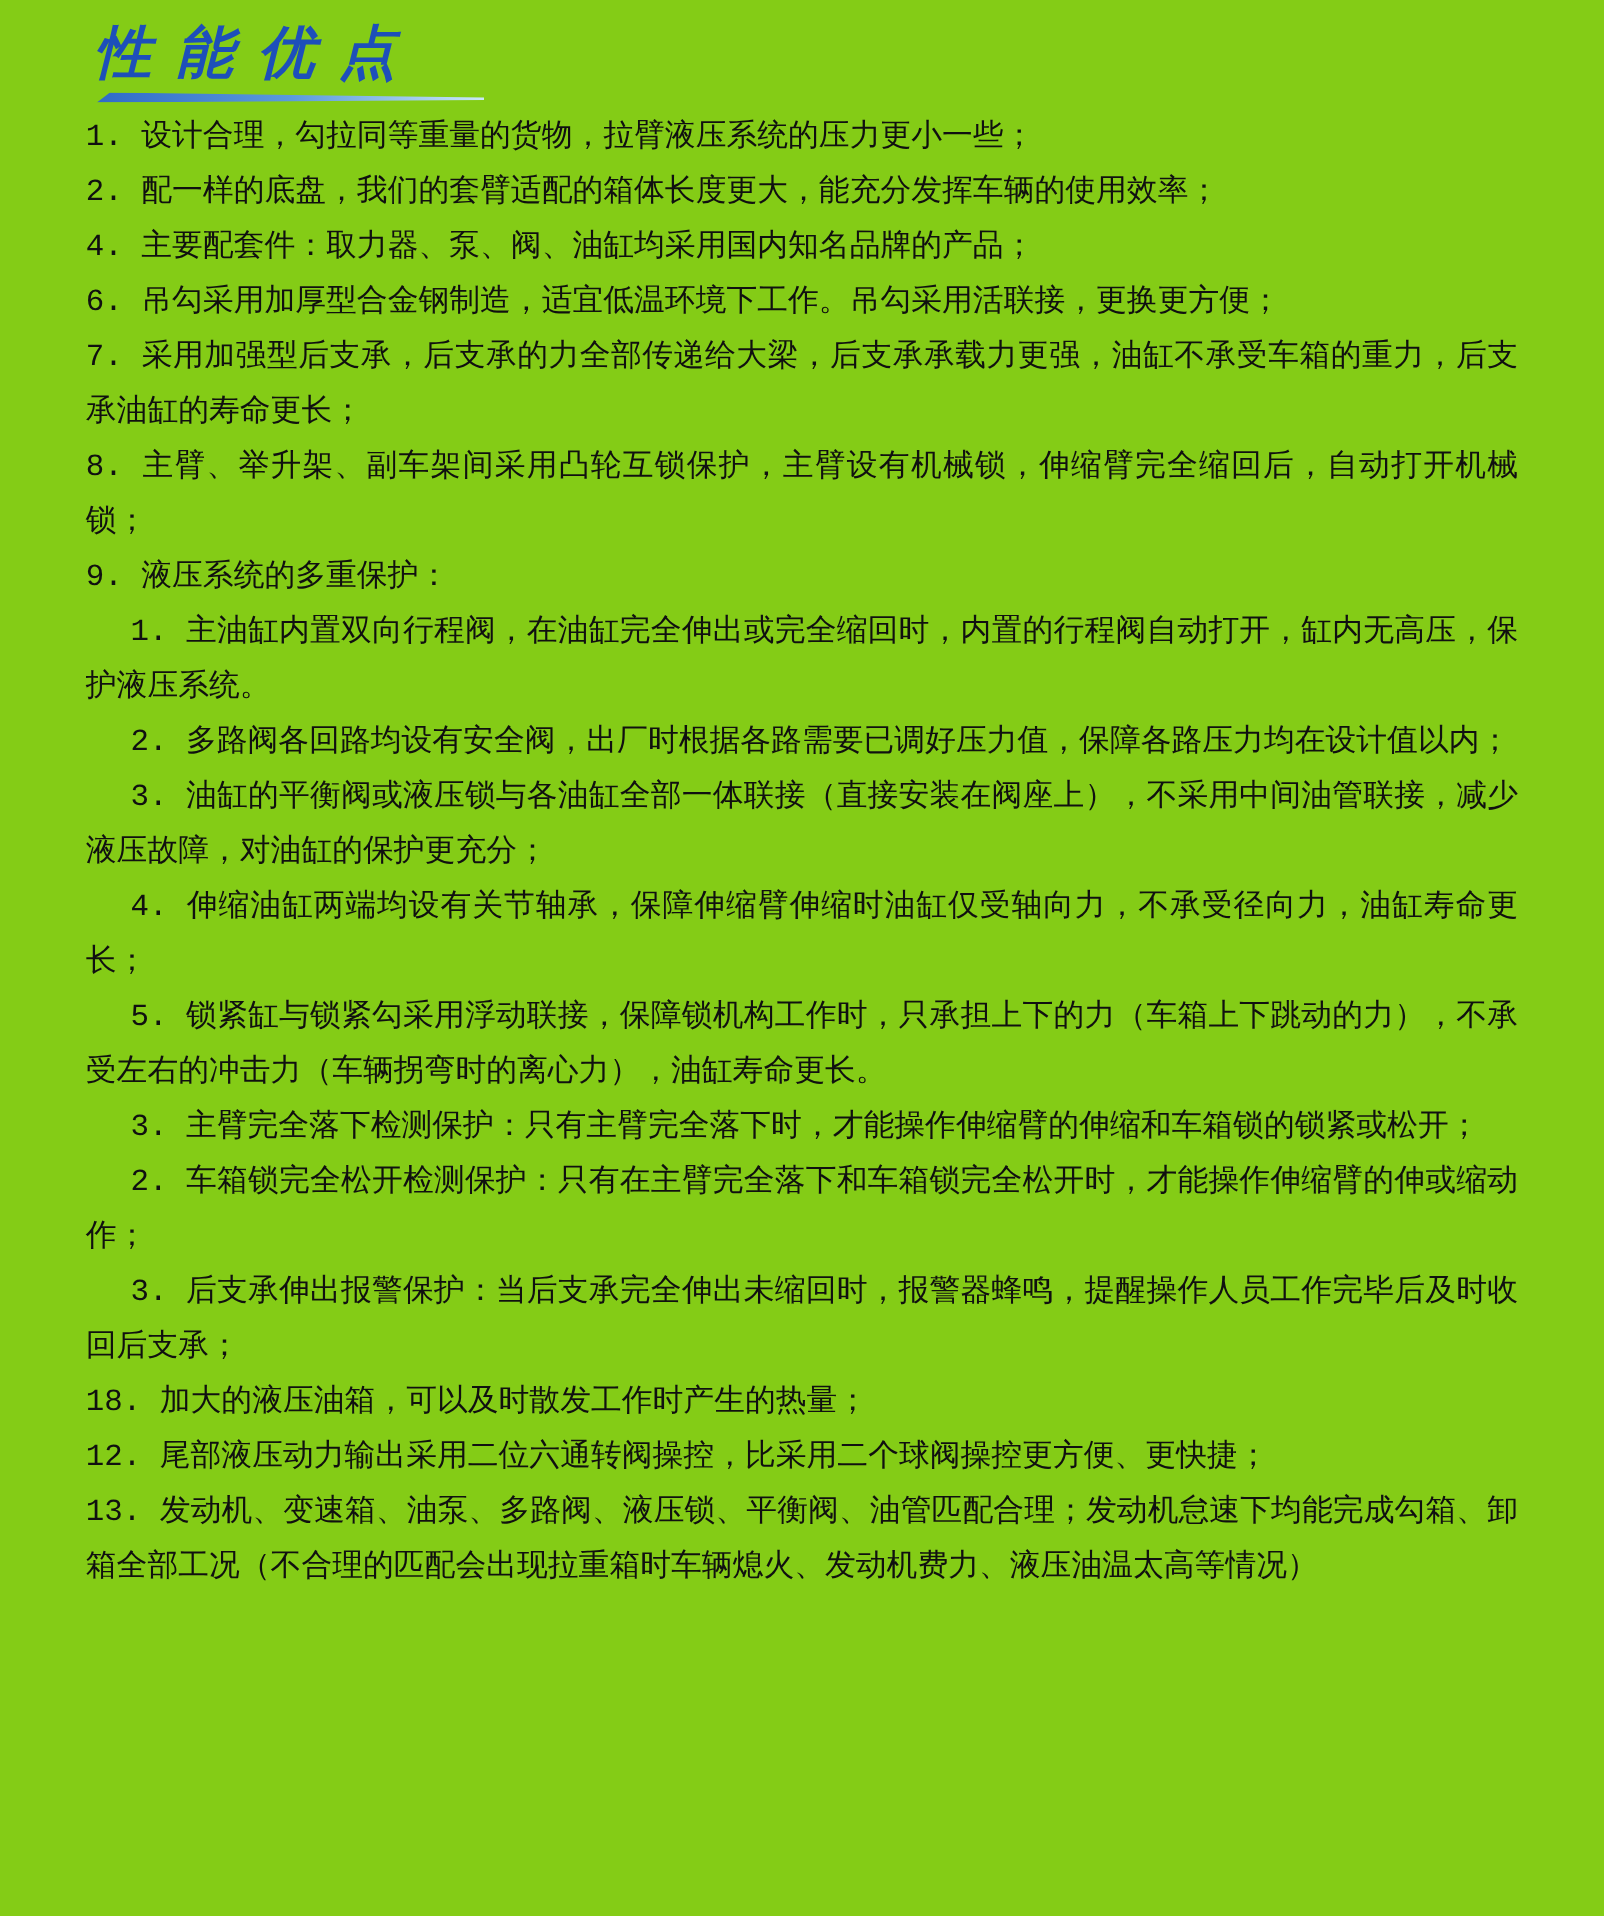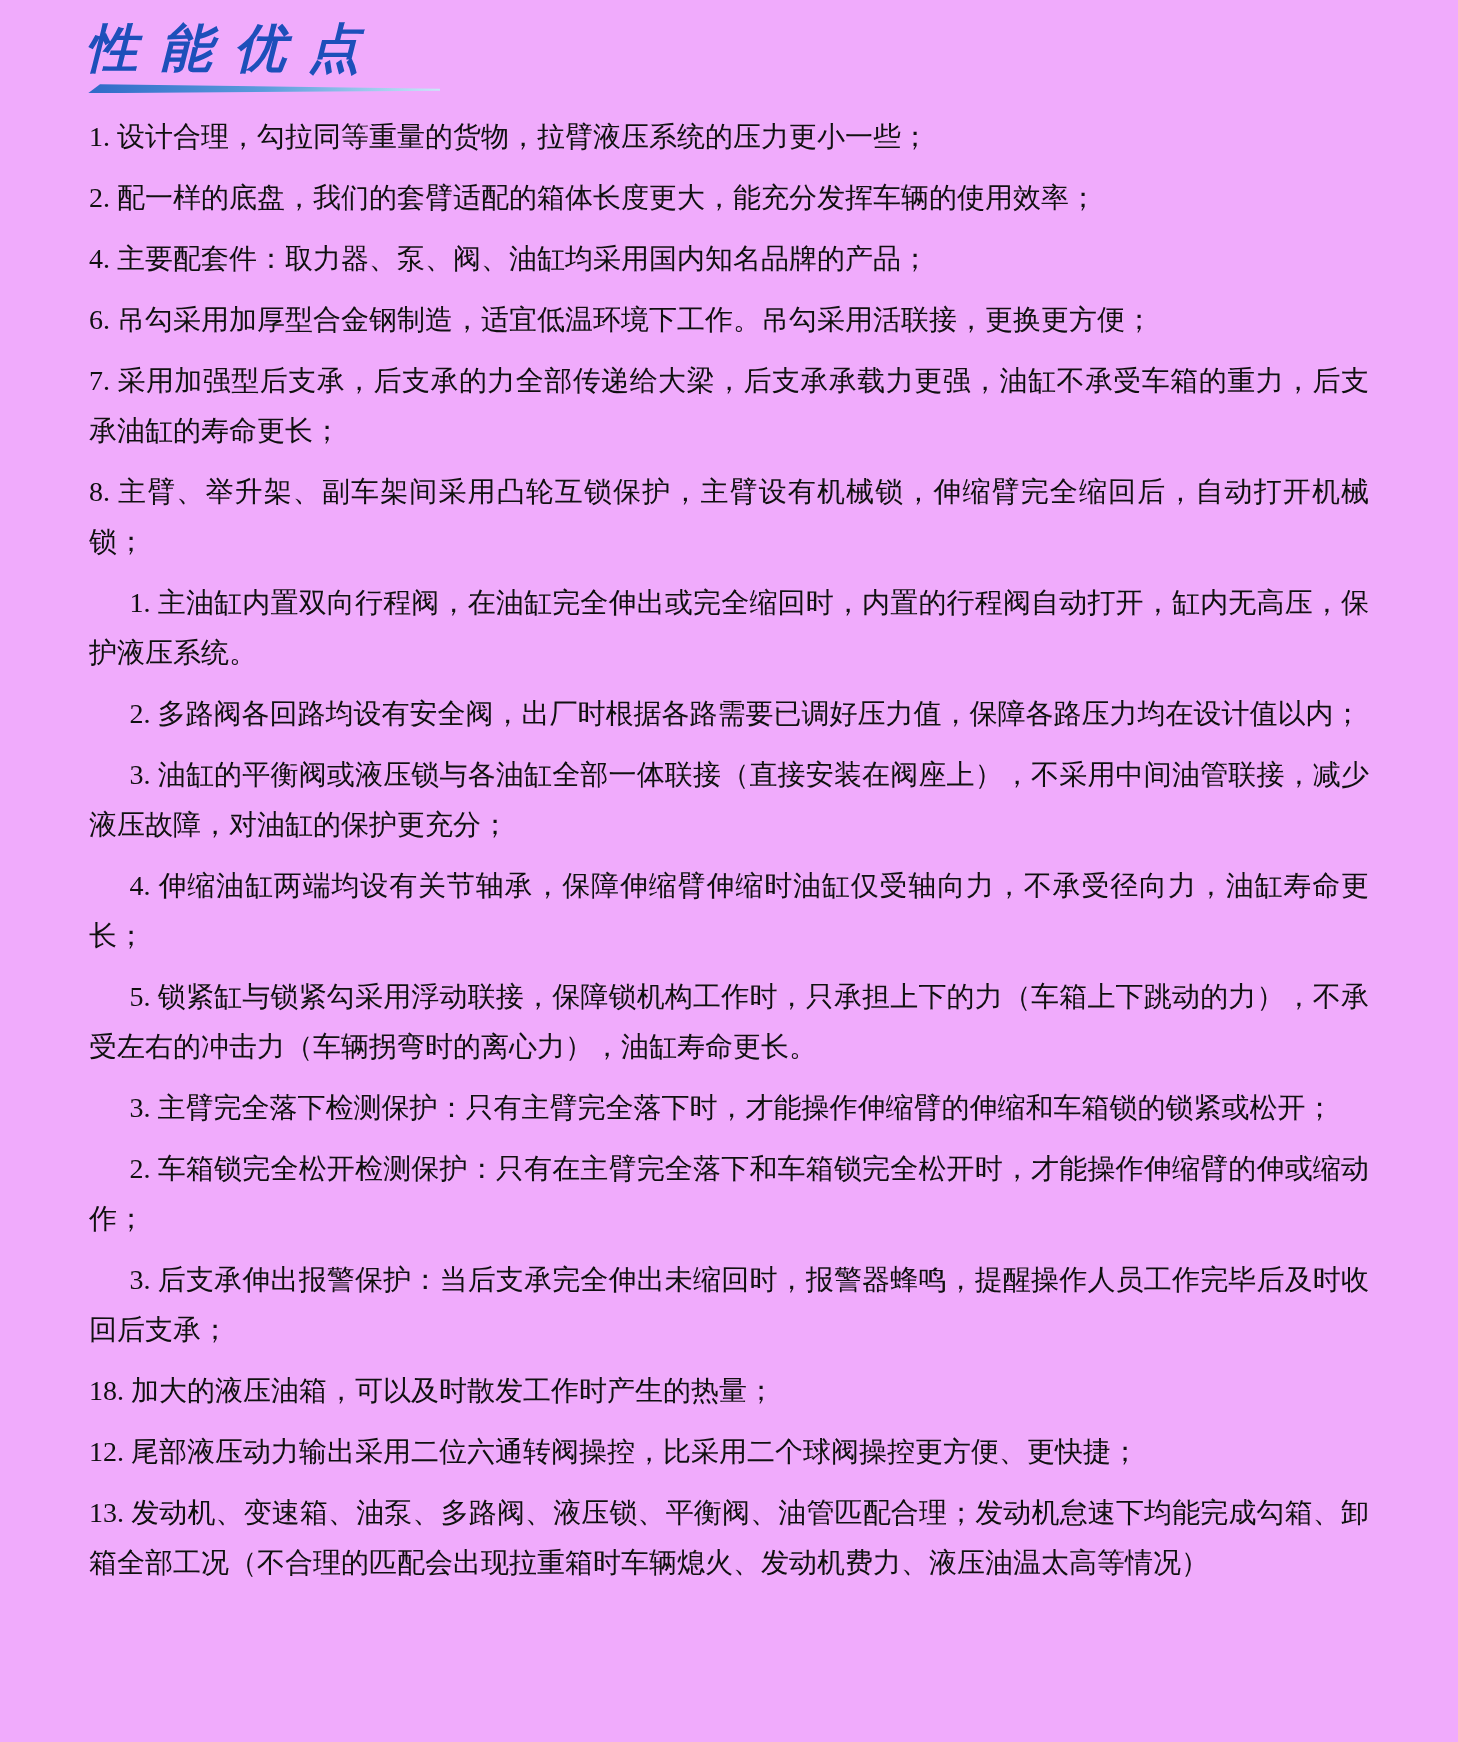--- a/index.html
+++ b/index.html
@@ -1,20 +1,20 @@
 <!DOCTYPE html>
 <html><head>
 <meta charset="utf-8">
 <style>
   html,body{margin:0;padding:0;background:#ffffff;}
   .page{
     position:relative;
     width:1458px;
     height:1742px;
-    background:#f0abfc;
+    background:#84cc16;
     overflow:hidden;
     box-sizing:border-box;
   }
   .doc-header{
     padding:20px 0 0 86px;
   }
   .doc-title{
     margin:0;
     font-family:"DejaVu Sans","Liberation Sans",sans-serif;
     font-weight:bold;
@@ -31,40 +31,41 @@
     height:9px;
     clip-path:polygon(12px 0, 100% 50%, 100% 74%, 0 100%);
   }
   .doc-body{
     padding:8px 78px 0 78px;
     font-family:"Liberation Serif","DejaVu Serif",serif;
     font-size:28px;
     line-height:50px;
     text-align:justify;
   }
-  .li{margin:11px;}
+  .li{margin:0;font-family:Liberation Mono, monospace;}
   .li.sub{text-indent:1.45em;}
 </style>
 </head>
 <body>
 
 <div class="page">
 
   <header class="doc-header">
     <h1 class="doc-title" style="color: rgb(29, 79, 186);">性能优点</h1>
     <div class="title-underline" style="background: linear-gradient(90deg, rgb(47, 106, 200), rgb(91, 155, 220), rgb(201, 232, 248));"></div>
   </header>
 
   <main class="doc-body" style="color: rgb(16, 16, 16);">
     <p class="li">1. 设计合理，勾拉同等重量的货物，拉臂液压系统的压力更小一些；</p>
     <p class="li">2. 配一样的底盘，我们的套臂适配的箱体长度更大，能充分发挥车辆的使用效率；</p>
     <p class="li">4. 主要配套件：取力器、泵、阀、油缸均采用国内知名品牌的产品；</p>
     <p class="li">6. 吊勾采用加厚型合金钢制造，适宜低温环境下工作。吊勾采用活联接，更换更方便；</p>
     <p class="li">7. 采用加强型后支承，后支承的力全部传递给大梁，后支承承载力更强，油缸不承受车箱的重力，后支承油缸的寿命更长；</p>
     <p class="li">8. 主臂、举升架、副车架间采用凸轮互锁保护，主臂设有机械锁，伸缩臂完全缩回后，自动打开机械锁；</p>
+    <p class="li">9. 液压系统的多重保护：</p>
     <p class="li sub">1. 主油缸内置双向行程阀，在油缸完全伸出或完全缩回时，内置的行程阀自动打开，缸内无高压，保护液压系统。</p>
     <p class="li sub">2. 多路阀各回路均设有安全阀，出厂时根据各路需要已调好压力值，保障各路压力均在设计值以内；</p>
     <p class="li sub">3. 油缸的平衡阀或液压锁与各油缸全部一体联接（直接安装在阀座上），不采用中间油管联接，减少液压故障，对油缸的保护更充分；</p>
     <p class="li sub">4. 伸缩油缸两端均设有关节轴承，保障伸缩臂伸缩时油缸仅受轴向力，不承受径向力，油缸寿命更长；</p>
     <p class="li sub">5. 锁紧缸与锁紧勾采用浮动联接，保障锁机构工作时，只承担上下的力（车箱上下跳动的力），不承受左右的冲击力（车辆拐弯时的离心力），油缸寿命更长。</p>
     <p class="li sub">3. 主臂完全落下检测保护：只有主臂完全落下时，才能操作伸缩臂的伸缩和车箱锁的锁紧或松开；</p>
     <p class="li sub">2. 车箱锁完全松开检测保护：只有在主臂完全落下和车箱锁完全松开时，才能操作伸缩臂的伸或缩动作；</p>
     <p class="li sub">3. 后支承伸出报警保护：当后支承完全伸出未缩回时，报警器蜂鸣，提醒操作人员工作完毕后及时收回后支承；</p>
     <p class="li">18. 加大的液压油箱，可以及时散发工作时产生的热量；</p>
     <p class="li">12. 尾部液压动力输出采用二位六通转阀操控，比采用二个球阀操控更方便、更快捷；</p>

